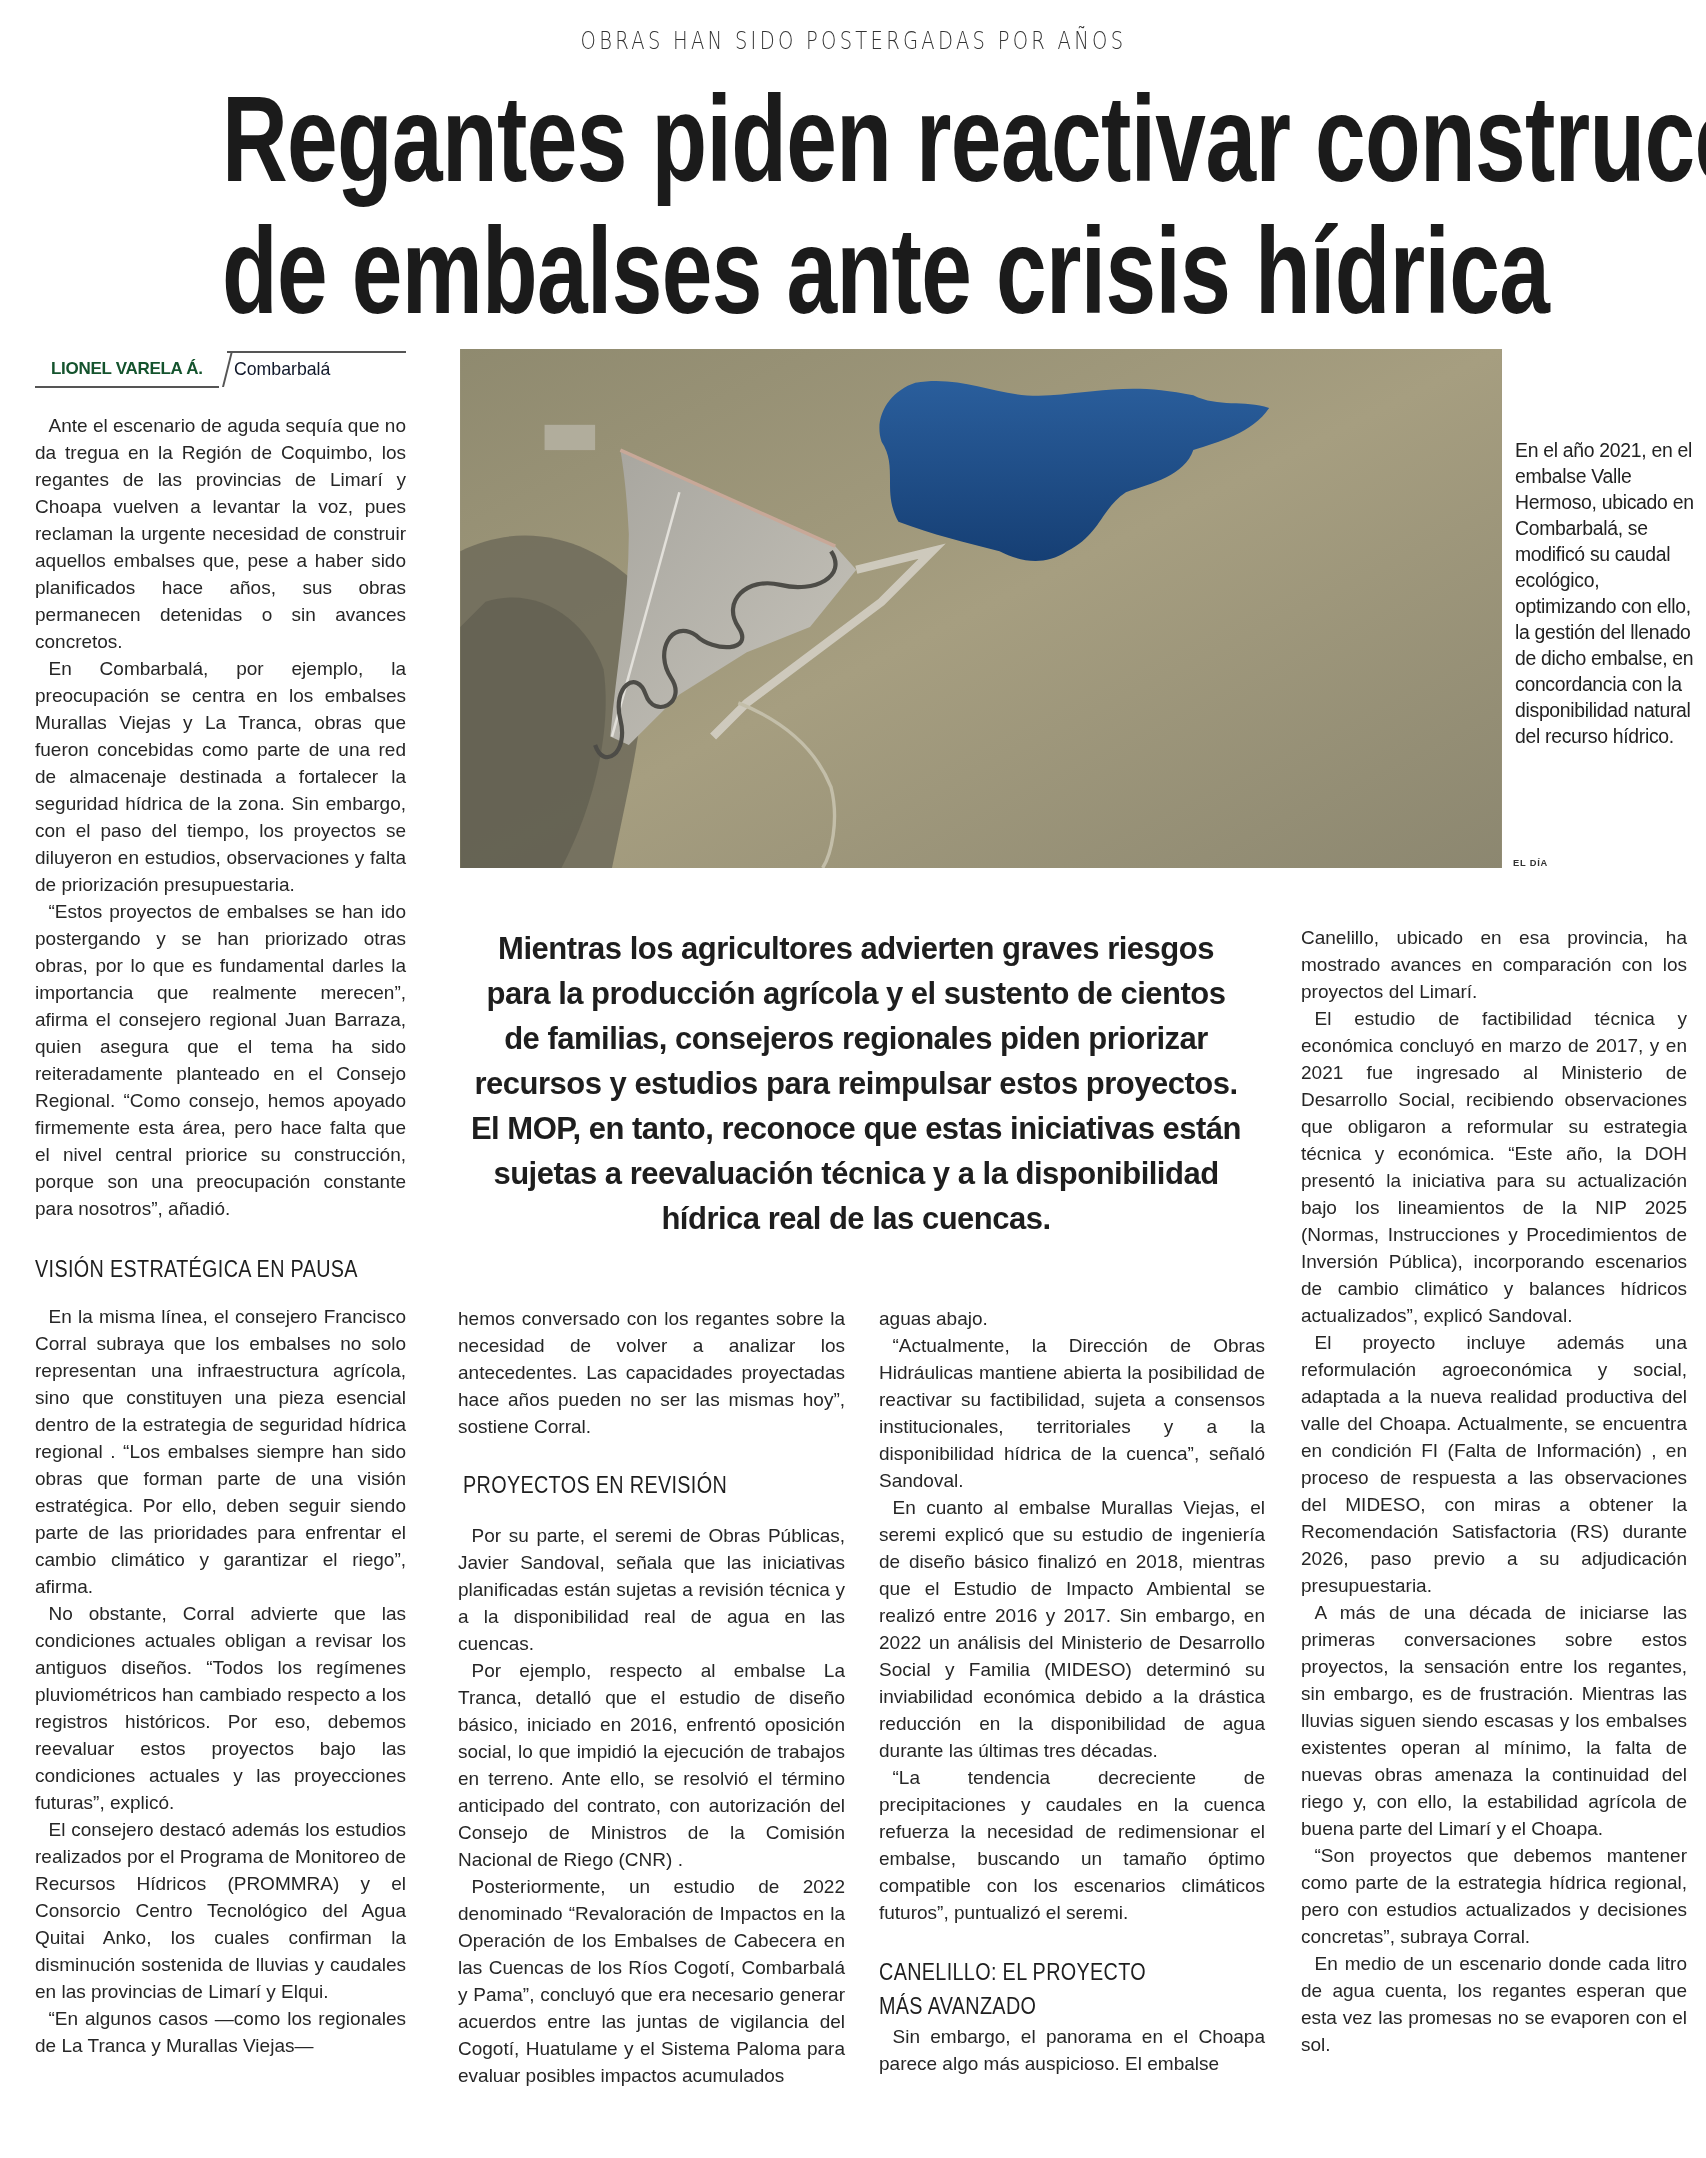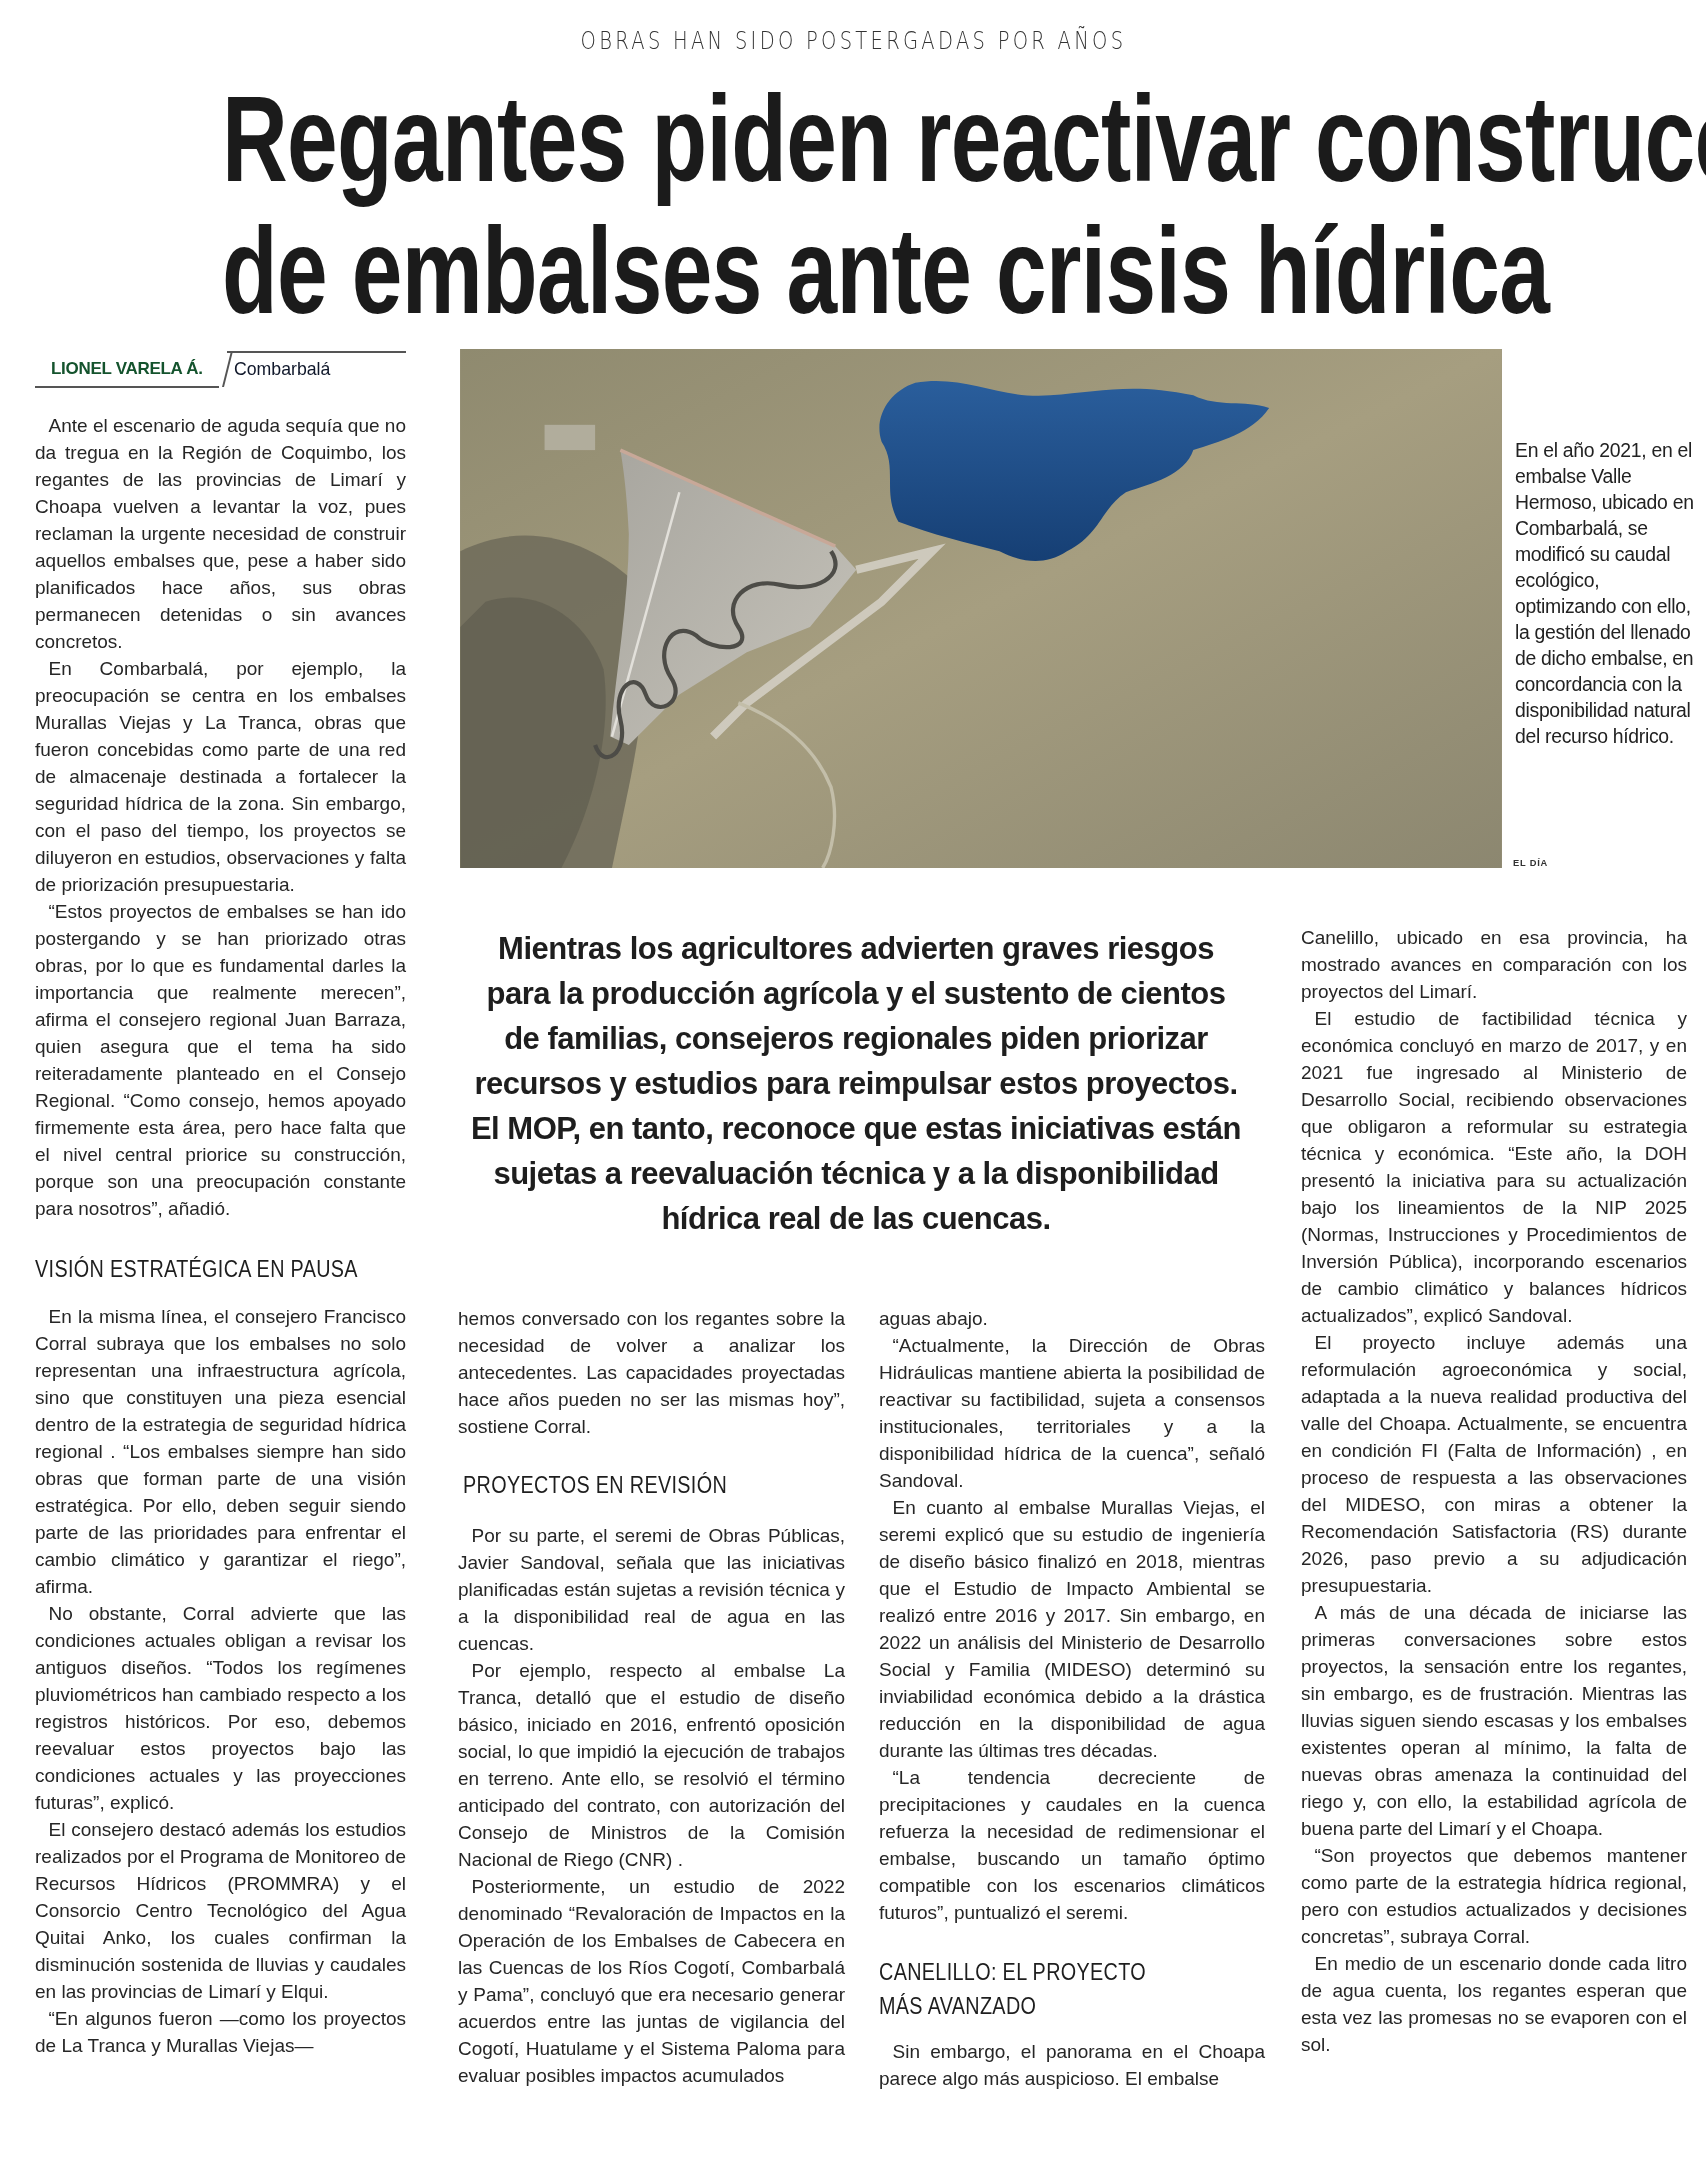--- a/index.html
+++ b/index.html
@@ -81,37 +81,37 @@
 <div class="abs pullquote">Mientras los agricultores advierten graves riesgos para la producción agrícola y el sustento de cientos de familias, consejeros regionales piden priorizar recursos y estudios para reimpulsar estos proyectos. El MOP, en tanto, reconoce que estas iniciativas están sujetas a reevaluación técnica y a la disponibilidad hídrica real de las cuencas.</div>
 
 <div class="abs col" style="left:35px; top:412px; width:371px;">
   <p>Ante el escenario de aguda sequía que no da tregua en la Región de Coquimbo, los regantes de las provincias de Limarí y Choapa vuelven a levantar la voz, pues reclaman la urgente necesidad de construir aquellos embalses que, pese a haber sido planificados hace años, sus obras permanecen detenidas o sin avances concretos.</p>
   <p>En Combarbalá, por ejemplo, la preocupación se centra en los embalses Murallas Viejas y La Tranca, obras que fueron concebidas como parte de una red de almacenaje destinada a fortalecer la seguridad hídrica de la zona. Sin embargo, con el paso del tiempo, los proyectos se diluyeron en estudios, observaciones y falta de priorización presupuestaria.</p>
   <p>“Estos proyectos de embalses se han ido postergando y se han priorizado otras obras, por lo que es fundamental darles la importancia que realmente merecen”, afirma el consejero regional Juan Barraza, quien asegura que el tema ha sido reiteradamente planteado en el Consejo Regional. “Como consejo, hemos apoyado firmemente esta área, pero hace falta que el nivel central priorice su construcción, porque son una preocupación constante para nosotros”, añadió.</p>
   <h3 style="margin-top:32px; margin-bottom:18.6px;">VISIÓN ESTRATÉGICA EN PAUSA</h3>
   <p>En la misma línea, el consejero Francisco Corral subraya que los embalses no solo representan una infraestructura agrícola, sino que constituyen una pieza esencial dentro de la estrategia de seguridad hídrica regional . “Los embalses siempre han sido obras que forman parte de una visión estratégica. Por ello, deben seguir siendo parte de las prioridades para enfrentar el cambio climático y garantizar el riego”, afirma.</p>
   <p>No obstante, Corral advierte que las condiciones actuales obligan a revisar los antiguos diseños. “Todos los regímenes pluviométricos han cambiado respecto a los registros históricos. Por eso, debemos reevaluar estos proyectos bajo las condiciones actuales y las proyecciones futuras”, explicó.</p>
   <p>El consejero destacó además los estudios realizados por el Programa de Monitoreo de Recursos Hídricos (PROMMRA) y el Consorcio Centro Tecnológico del Agua Quitai Anko, los cuales confirman la disminución sostenida de lluvias y caudales en las provincias de Limarí y Elqui.</p>
-  <p>“En algunos fueron —como los proyectos de La Tranca y Murallas Viejas—</p>
+  <p>“En algunos casos —como los regionales de La Tranca y Murallas Viejas—</p>
 </div>
 
 <div class="abs col" style="left:458px; top:1305px; width:387px;">
   <p class="noindent">hemos conversado con los regantes sobre la necesidad de volver a analizar los antecedentes. Las capacidades proyectadas hace años pueden no ser las mismas hoy”, sostiene Corral.</p>
   <h3 style="margin-top:30px; margin-bottom:22px; margin-left:5px;">PROYECTOS EN REVISIÓN</h3>
   <p>Por su parte, el seremi de Obras Públicas, Javier Sandoval, señala que las iniciativas planificadas están sujetas a revisión técnica y a la disponibilidad real de agua en las cuencas.</p>
   <p>Por ejemplo, respecto al embalse La Tranca, detalló que el estudio de diseño básico, iniciado en 2016, enfrentó oposición social, lo que impidió la ejecución de trabajos en terreno. Ante ello, se resolvió el término anticipado del contrato, con autorización del Consejo de Ministros de la Comisión Nacional de Riego (CNR) .</p>
   <p>Posteriormente, un estudio de 2022 denominado “Revaloración de Impactos en la Operación de los Embalses de Cabecera en las Cuencas de los Ríos Cogotí, Combarbalá y Pama”, concluyó que era necesario generar acuerdos entre las juntas de vigilancia del Cogotí, Huatulame y el Sistema Paloma para evaluar posibles impactos acumulados</p>
 </div>
 
 <div class="abs col" style="left:879px; top:1305px; width:386px;">
   <p class="noindent">aguas abajo.</p>
   <p>“Actualmente, la Dirección de Obras Hidráulicas mantiene abierta la posibilidad de reactivar su factibilidad, sujeta a consensos institucionales, territoriales y a la disponibilidad hídrica de la cuenca”, señaló Sandoval.</p>
   <p>En cuanto al embalse Murallas Viejas, el seremi explicó que su estudio de ingeniería de diseño básico finalizó en 2018, mientras que el Estudio de Impacto Ambiental se realizó entre 2016 y 2017. Sin embargo, en 2022 un análisis del Ministerio de Desarrollo Social y Familia (MIDESO) determinó su inviabilidad económica debido a la drástica reducción en la disponibilidad de agua durante las últimas tres décadas.</p>
   <p>“La tendencia decreciente de precipitaciones y caudales en la cuenca refuerza la necesidad de redimensionar el embalse, buscando un tamaño óptimo compatible con los escenarios climáticos futuros”, puntualizó el seremi.</p>
-  <div style="margin-top:29px; margin-bottom:15px;">
+  <div style="margin-top:29px; ">
     <h3 style="line-height:34px;">CANELILLO: EL PROYECTO</h3>
     <h3 style="line-height:34px;">MÁS AVANZADO</h3>
   </div>
   <p>Sin embargo, el panorama en el Choapa parece algo más auspicioso. El embalse</p>
 </div>
 
 <div class="abs col" style="left:1301px; top:924px; width:386px;">
   <p class="noindent">Canelillo, ubicado en esa provincia, ha mostrado avances en comparación con los proyectos del Limarí.</p>
   <p>El estudio de factibilidad técnica y económica concluyó en marzo de 2017, y en 2021 fue ingresado al Ministerio de Desarrollo Social, recibiendo observaciones que obligaron a reformular su estrategia técnica y económica. “Este año, la DOH presentó la iniciativa para su actualización bajo los lineamientos de la NIP 2025 (Normas, Instrucciones y Procedimientos de Inversión Pública), incorporando escenarios de cambio climático y balances hídricos actualizados”, explicó Sandoval.</p>
   <p>El proyecto incluye además una reformulación agroeconómica y social, adaptada a la nueva realidad productiva del valle del Choapa. Actualmente, se encuentra en condición FI (Falta de Información) , en proceso de respuesta a las observaciones del MIDESO, con miras a obtener la Recomendación Satisfactoria (RS) durante 2026, paso previo a su adjudicación presupuestaria.</p>

